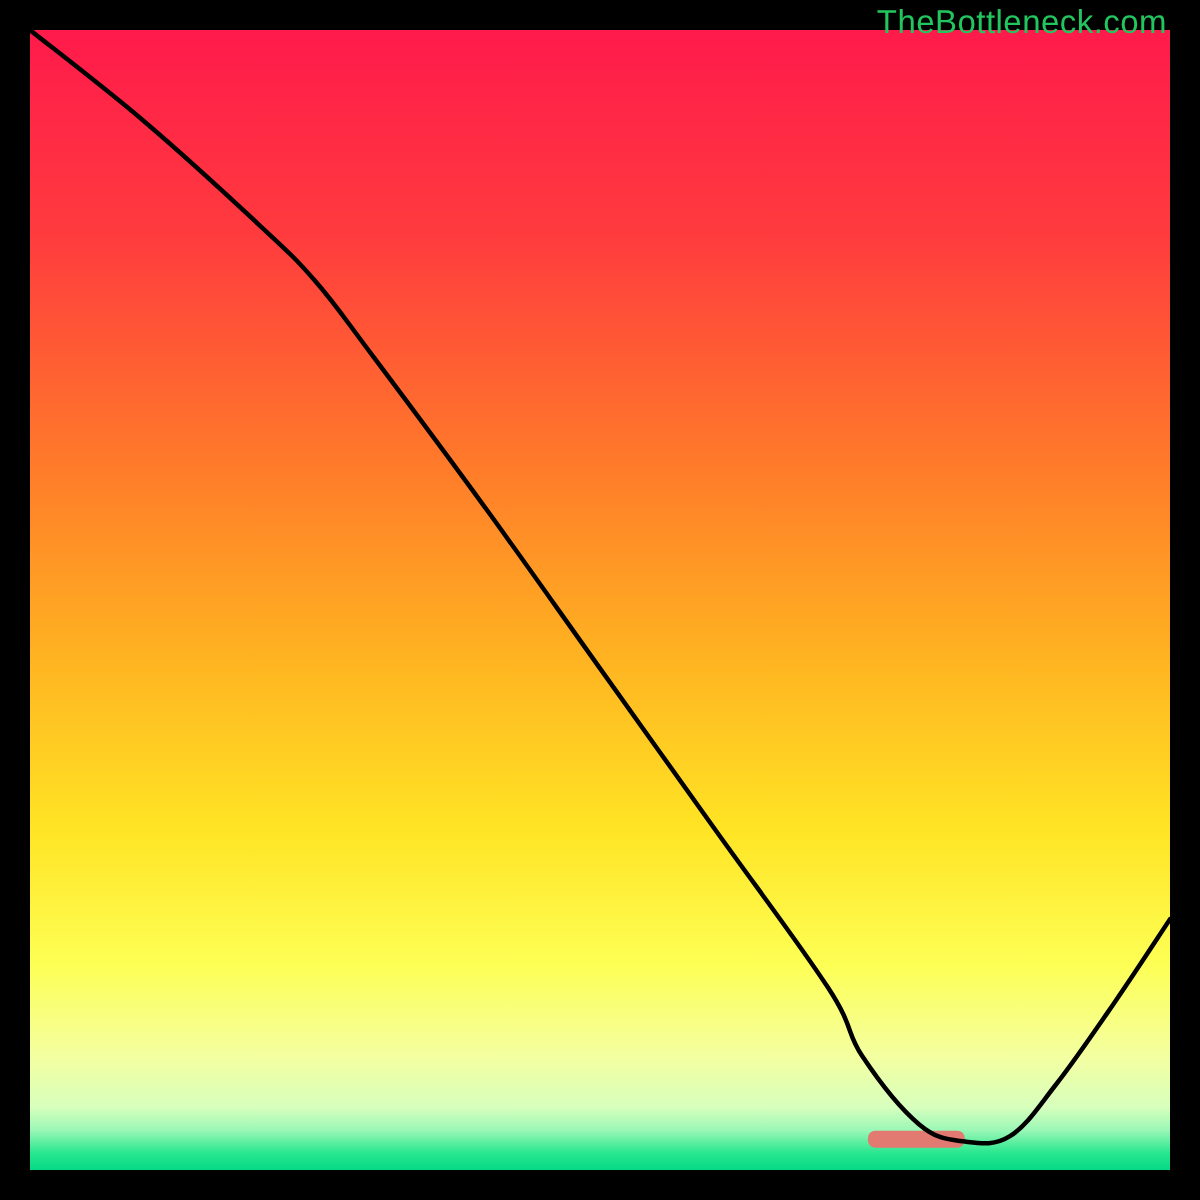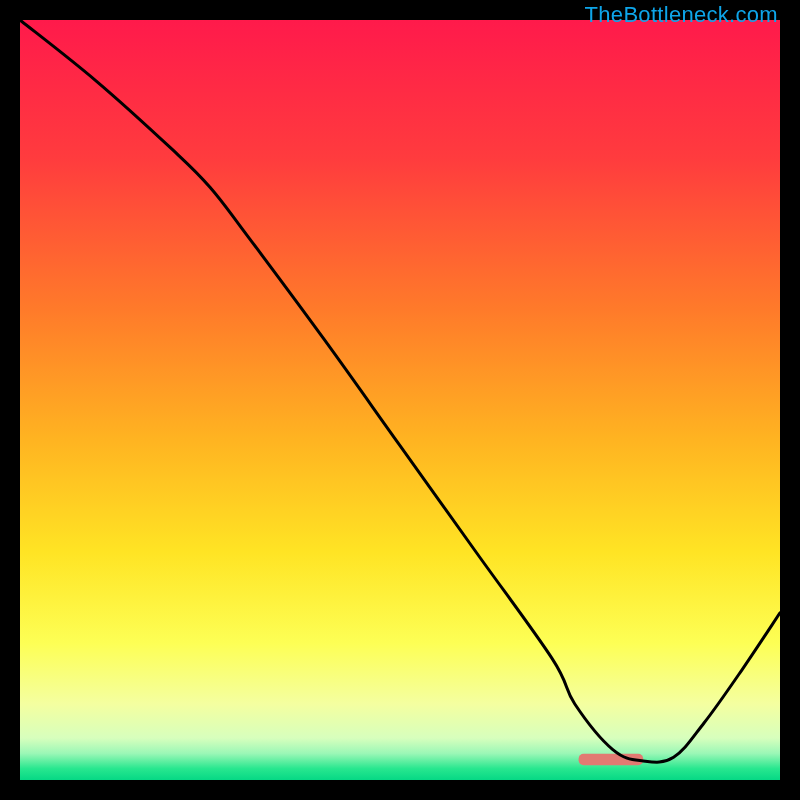--- a/index.html
+++ b/index.html
@@ -23,21 +23,21 @@
     
     top: 20px;
     left: 20px;
     width: 760px;
     height: 760px;
   }
   .watermark {
     position: absolute;
     top: 2px;
     right: 22px;
-    color: #0ea5e9;
+    color: #22c55e;
     font-size: 22px;
     font-weight: 500;
     letter-spacing: 0.3px;
     font-family: Arial, Helvetica, sans-serif;
   }
   svg { display: block; }
 </style>
 </head>
 <body>
 

